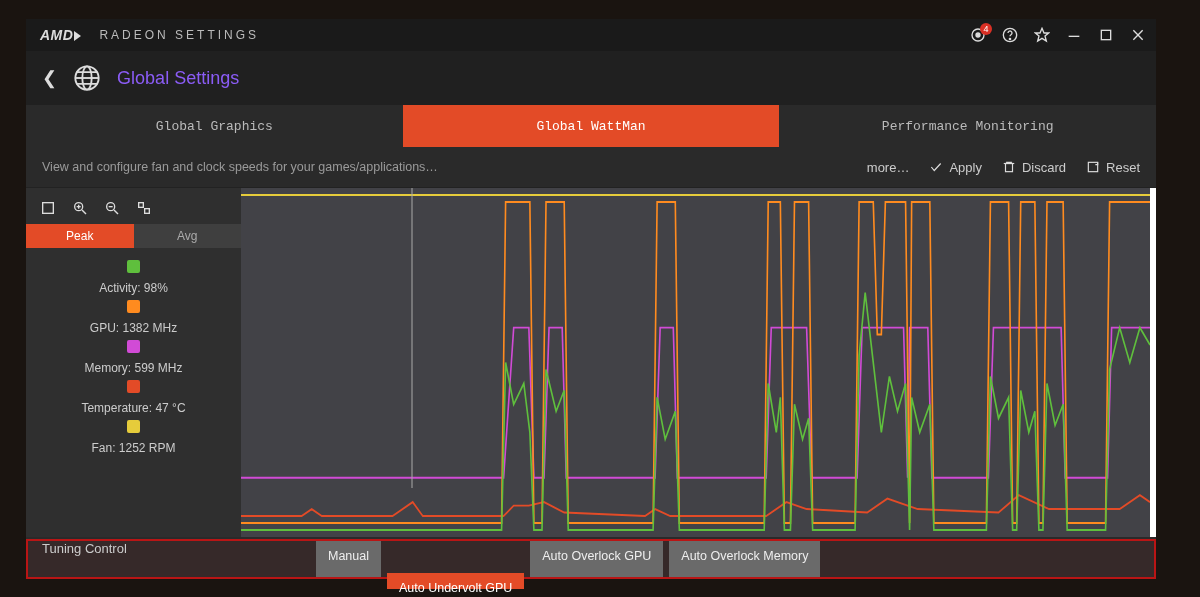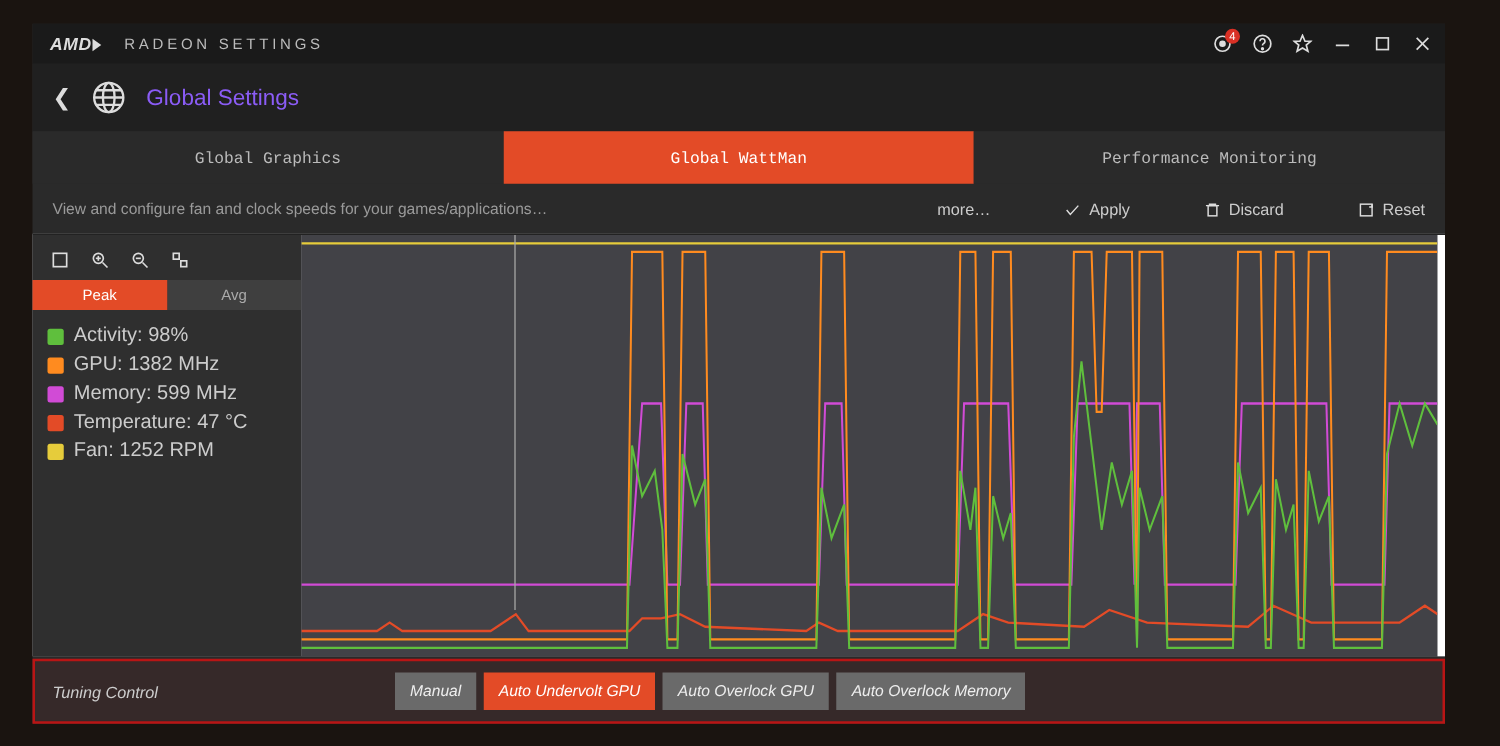--- a/index.html
+++ b/index.html
@@ -79,21 +79,21 @@
 .description-row {
   height: 40px;
   display: flex;
   align-items: center;
   padding: 0 16px;
   font-size: 12.5px;
   color: #9a9a9a;
 }
 .desc-spacer { flex: 1; }
 .desc-actions { display: flex; gap: 20px; align-items: center; color: #ccc; }
-.action { display: flex; align-items: flex-end; gap: 6px; cursor: pointer; font-size: 13px; margin-left: 39px; }
+.action { display: flex; align-items: flex-start; gap: 6px; cursor: pointer; font-size: 13px; }
 .content {
   flex: 1;
   display: flex;
   flex-direction: column;
   position: relative;
 }
 .chart-area {
   flex: 1;
   display: flex;
   position: relative;
@@ -106,45 +106,43 @@
   padding: 8px 0 8px 0;
   display: flex;
   flex-direction: column;
 }
 .zoom-tools { display: flex; gap: 8px; padding: 2px 10px 6px 10px; }
 .zoom-tool { width: 24px; height: 20px; display:flex; align-items:center; justify-content:center; color:#ddd; cursor:pointer; }
 .peak-avg { display: flex; }
 .pa-btn { flex:1; text-align:center; padding: 5px 0; font-size: 12px; cursor:pointer; background:#3f3f3f; color:#aaa; }
 .pa-btn.active { background: #e34b27; color: #fff; }
 .legend-list { padding: 12px 12px; display:flex; flex-direction:column; gap: 5px; }
-.legend-item { display:flex; align-items:center; gap:8px; font-size:16px; color:#ccc; }
+.legend-item { display:flex; align-items:center; gap:8px; font-size:12px; color:#ccc;flex-direction:column; }
 .swatch { width: 13px; height: 13px; border-radius:2px; }
 .graph-canvas {
   flex: 1;
   background: #424247;
   position: relative;
   overflow: hidden;
   border-right: 6px solid #fff;
 }
 .graph-canvas svg { position:absolute; inset:0; width:100%; height:100%; }
 .tuning-row {
-  height: 52px;
+  height: 40px;
   border: 2px solid #b91515;
   background: rgba(90,40,40,0.25);
   display: flex;
-  align-items: center;
   padding: 0 12px;
   gap: 16px;
   margin-top: 2px;
-  font-style: italic;
 }
 .tuning-label { width: 260px; color: #ccc; font-size: 13px; padding-left: 2px; }
 .tuning-buttons { display: flex; gap: 6px; }
 .tbtn { padding: 8px 12px; background: #6a6a6a; color: #eee; font-size: 12.5px; cursor: pointer; }
-.tbtn.active { background: #e34b27; color: #fff; }
+.tbtn.active { background: #e34b27; color: #fff; margin-top: 32px; }
 .icon-svg { width: 16px; height: 16px; }
 </style>
 </head>
 <body>
 
 <div class="window">
 
   <div class="titlebar">
     <span class="brand"><span>AMD</span><span class="arrow"></span></span>
     <span class="apptitle">RADEON SETTINGS</span>

